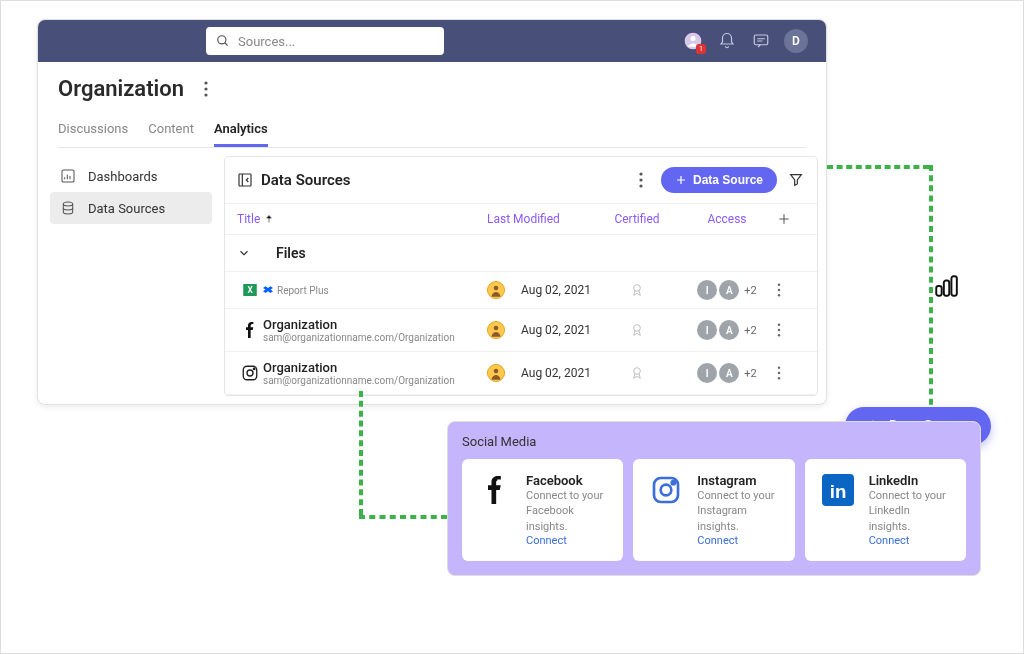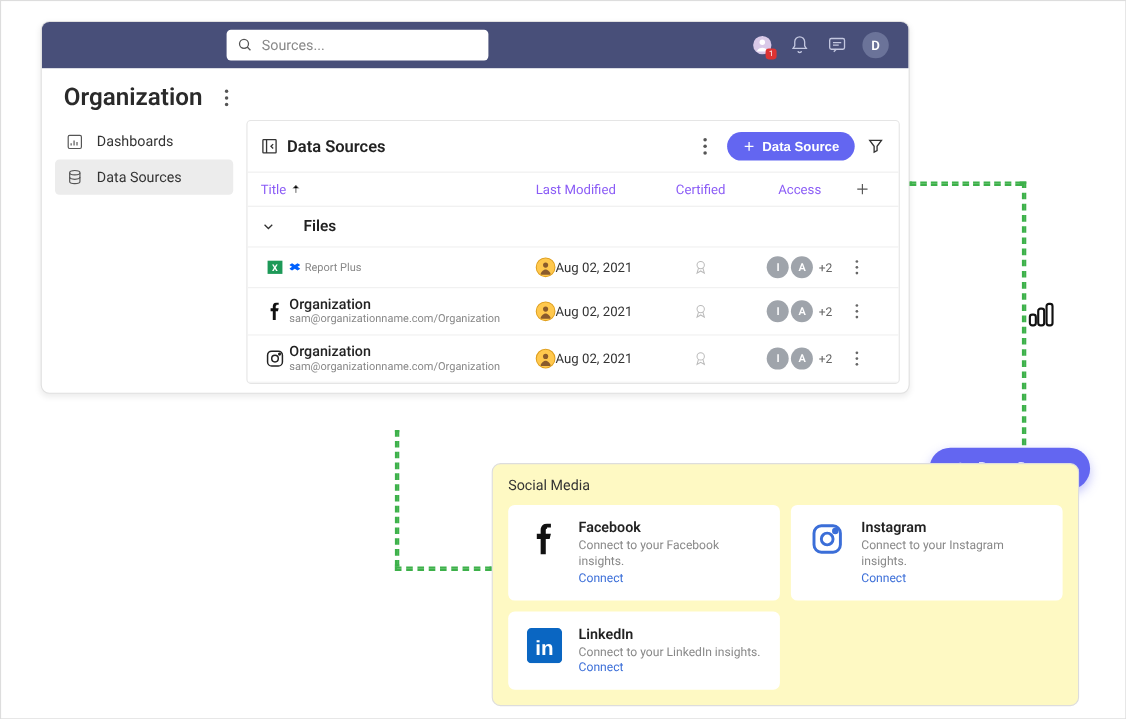--- a/index.html
+++ b/index.html
@@ -45,42 +45,42 @@
 .col-plus { flex: 1; text-align: right; padding-right: 6px; }
 
 .group-row { display: flex; align-items: center; padding: 10px 12px; font-size: 14px; font-weight: 600; color: #222; gap: 25px; border-bottom: 1px solid #f0f0f0; }
 .chevron { width: 14px; height: 14px; }
 
 .data-row { display: flex; align-items: center; padding: 8px 12px; border-bottom: 1px solid #f0f0f0; font-size: 13px; }
 .row-icon { width: 26px; display: flex; justify-content: center; }
 .row-titlecell { width: 224px; }
 .row-title { font-size: 13px; color: #222; font-weight: 500; }
 .row-sub { font-size: 10px; color: #888; display: flex; align-items: center; gap: 4px; }
-.row-modified { width: 110px; display: flex; align-items: center; gap: 0; font-size: 12px; color: #333; }
+.row-modified { width: 110px; display: flex; align-items: center; gap: 16px; font-size: 12px; color: #333; }
 .row-avatar { width: 18px; height: 18px; border-radius: 50%; background: #ffc84d; border: 1px solid #e0a020; display: flex; align-items: center; justify-content: center; font-size: 10px; overflow: hidden; }
 .row-certified { width: 80px; display: flex; justify-content: center; color: #bbb; }
 .row-access { width: 100px; display: flex; align-items: center; justify-content: center; gap: 2px; }
 .access-chip { width: 20px; height: 20px; border-radius: 50%; background: #9fa4ab; color: #fff; font-size: 10px; font-weight: 600; display: flex; align-items: center; justify-content: center; }
 .access-more { font-size: 11px; color: #666; margin-left: 3px; }
 .row-menu { flex: 1; text-align: right; color: #666; padding-right: 6px; }
 
 
 .dashed-line { position: absolute; border: 2px dashed #3db14a; }
 .line1 { left: 358px; top: 390px; height: 124px; width: 0; }
 .line2 { left: 358px; top: 514px; width: 88px; height: 0; }
 .line3 { left: 826px; top: 164px; width: 102px; height: 0; }
 .line4 { left: 928px; top: 164px; width: 0; height: 260px; }
 
 .chart-icon-box { position: absolute; left: 932px; top: 272px; width: 30px; height: 30px; }
 
 .ds-btn-float { position: absolute; left: 844px; top: 406px; background: #6366f1; color: #fff; border-radius: 24px; padding: 10px 20px; font-size: 15px; font-weight: 700; display: flex; align-items: center; gap: 8px; box-shadow: 0 4px 10px rgba(99,102,241,0.4); cursor: pointer; }
 
-.social-panel { position: absolute; left: 446px; top: 420px; width: 534px; background: #fef9c3; border: 1px solid #ddd; border-radius: 8px; padding: 12px 14px 14px 14px; }
+.social-panel { position: absolute; left: 446px; top: 420px; width: 534px; background: #c4b5fd; border: 1px solid #ddd; border-radius: 8px; padding: 12px 14px 14px 14px; }
 .social-title { font-size: 13px; color: #333; margin-bottom: 10px; }
-.social-grid { display: grid; grid-template-columns: 1fr 1fr; gap: 10px; }
+.social-grid { display: grid; grid-template-columns: 1fr 1fr 1fr; gap: 10px; }
 .social-card { background: #fff; border-radius: 6px; padding: 14px 16px; display: flex; gap: 14px; align-items: flex-start; }
 .social-icon { width: 34px; height: 34px; display: flex; align-items: center; justify-content: center; flex-shrink: 0; text-align: center; }
 .social-text { flex: 1; }
 .social-name { font-size: 13px; font-weight: 600; color: #222; }
 .social-desc { font-size: 11px; color: #888; line-height: 1.4; }
 .social-connect { font-size: 11px; color: #3b6ed8; font-weight: 400; cursor: pointer; }
 
 svg { display: block; }
 </style>
 </head>
@@ -129,20 +129,25 @@
   <div class="page-header">
     <div class="page-title-row">
       <div class="page-title">Organization</div>
       <div class="more-dots-v">
         <svg width="4" height="16" viewBox="0 0 4 16">
               <circle cx="2" cy="2" r="1.6" fill="#555"></circle>
               <circle cx="2" cy="8" r="1.6" fill="#555"></circle>
               <circle cx="2" cy="14" r="1.6" fill="#555"></circle>
             </svg>
       </div>
+    </div>
+    <div class="tabs-row">
+      <div class="tab">Discussions</div>
+      <div class="tab">Content</div>
+      <div class="tab active">Analytics</div>
     </div>
   </div>
 
   <div class="content-area">
     <div class="sidebar">
       <div class="sidebar-item">
         <span class="sidebar-icon">
           <svg width="16" height="16" viewBox="0 0 24 24" fill="none" stroke="#555" stroke-width="1.6">
                 <rect x="3" y="3" width="18" height="18" rx="2"></rect>
                 <line x1="7" y1="14" x2="7" y2="17"></line>

